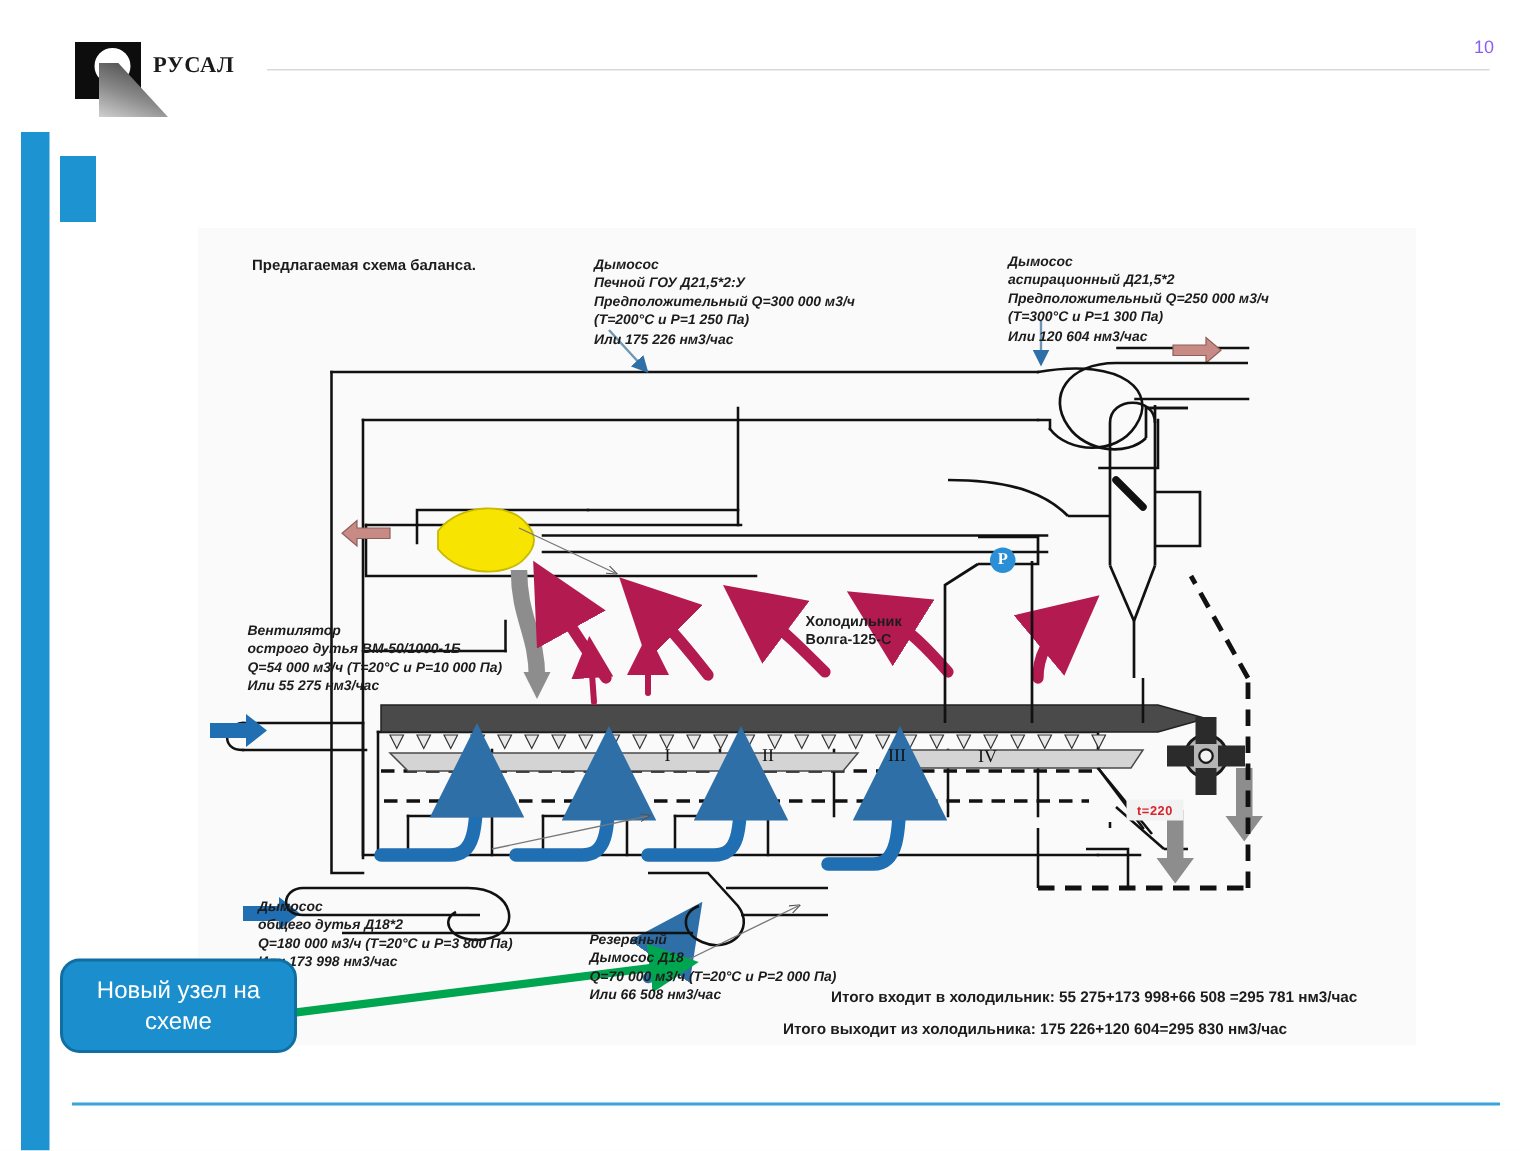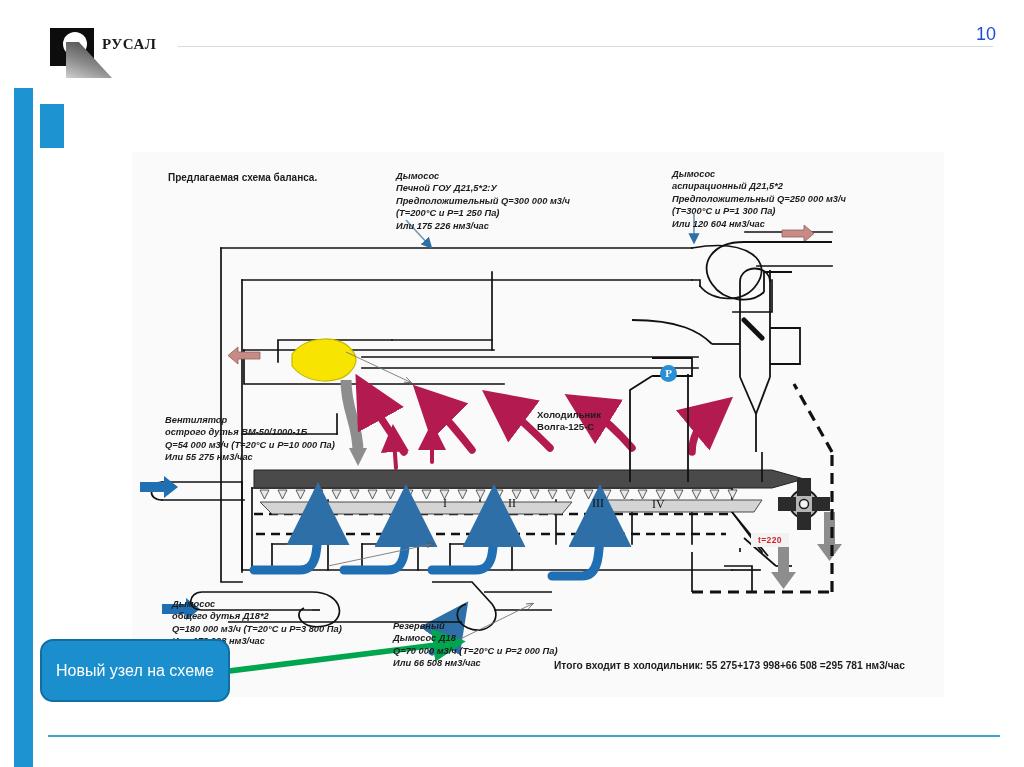--- a/index.html
+++ b/index.html
@@ -53,21 +53,21 @@
     color: #1a1a1a;
     font-family: "Liberation Serif", serif;
   }
   .header-rule {
     position: absolute; left: 178px; top: 46px;
     width: 815px; height: 1px;
     background: #d9d9d9;
   }
   .page-num {
     position: absolute; right: 28px; top: 24px;
-    font-size: 18px; color: #1d4ed8; margin-left: 16px;
+    font-size: 12px; color: #8b5cf6; margin-left: 16px;
   }
 
   
   .title-bullet {
     position: absolute; left: 40px; top: 104px;
     width: 24px; height: 44px;
     background: #1E93D2;
   }
   .slide-title {
     position: absolute; left: 72px; top: 96px;
@@ -140,21 +140,21 @@
     font-weight: bold;
     text-align: center;
     line-height: 17px;
     font-family: "Liberation Serif", serif;
   }
 
   
   .callout {
     position: absolute;
     left: 40px; top: 639px;
-    width: 190px; height: 63px;
+    width: 158px; height: 63px;
     background: #1B8FCE;
     border: 2px solid #0f6fa3;
     border-radius: 13px;
     color: #ffffff;
     font-size: 16px;
     line-height: 21px;
     text-align: center;
     display: flex;
     align-items: center;
     justify-content: center;
@@ -450,20 +450,21 @@
 Волга-125-С</div>
   <div class="dg-text ital t-dym3">Дымосос
 общего дутья Д18*2
 Q=180 000 м3/ч (Т=20°С и Р=3 800 Па)
 Или 173 998 нм3/час</div>
   <div class="dg-text ital t-rez">Резервный
 Дымосос Д18
 Q=70 000 м3/ч (Т=20°С и Р=2 000 Па)
 Или 66 508 нм3/час</div>
   <div class="dg-text t-sum1">Итого входит в холодильник: 55 275+173 998+66 508 =295 781 нм3/час</div>
+  <div class="dg-text t-sum2">Итого выходит из холодильника: 175 226+120 604=295 830 нм3/час</div>
 
   <div class="roman r1">I</div>
   <div class="roman r2">II</div>
   <div class="roman r3">III</div>
   <div class="roman r4">IV</div>
 
   <div class="t140">t=220</div>
   <div class="p-marker">P</div>
 
   <div class="callout">

